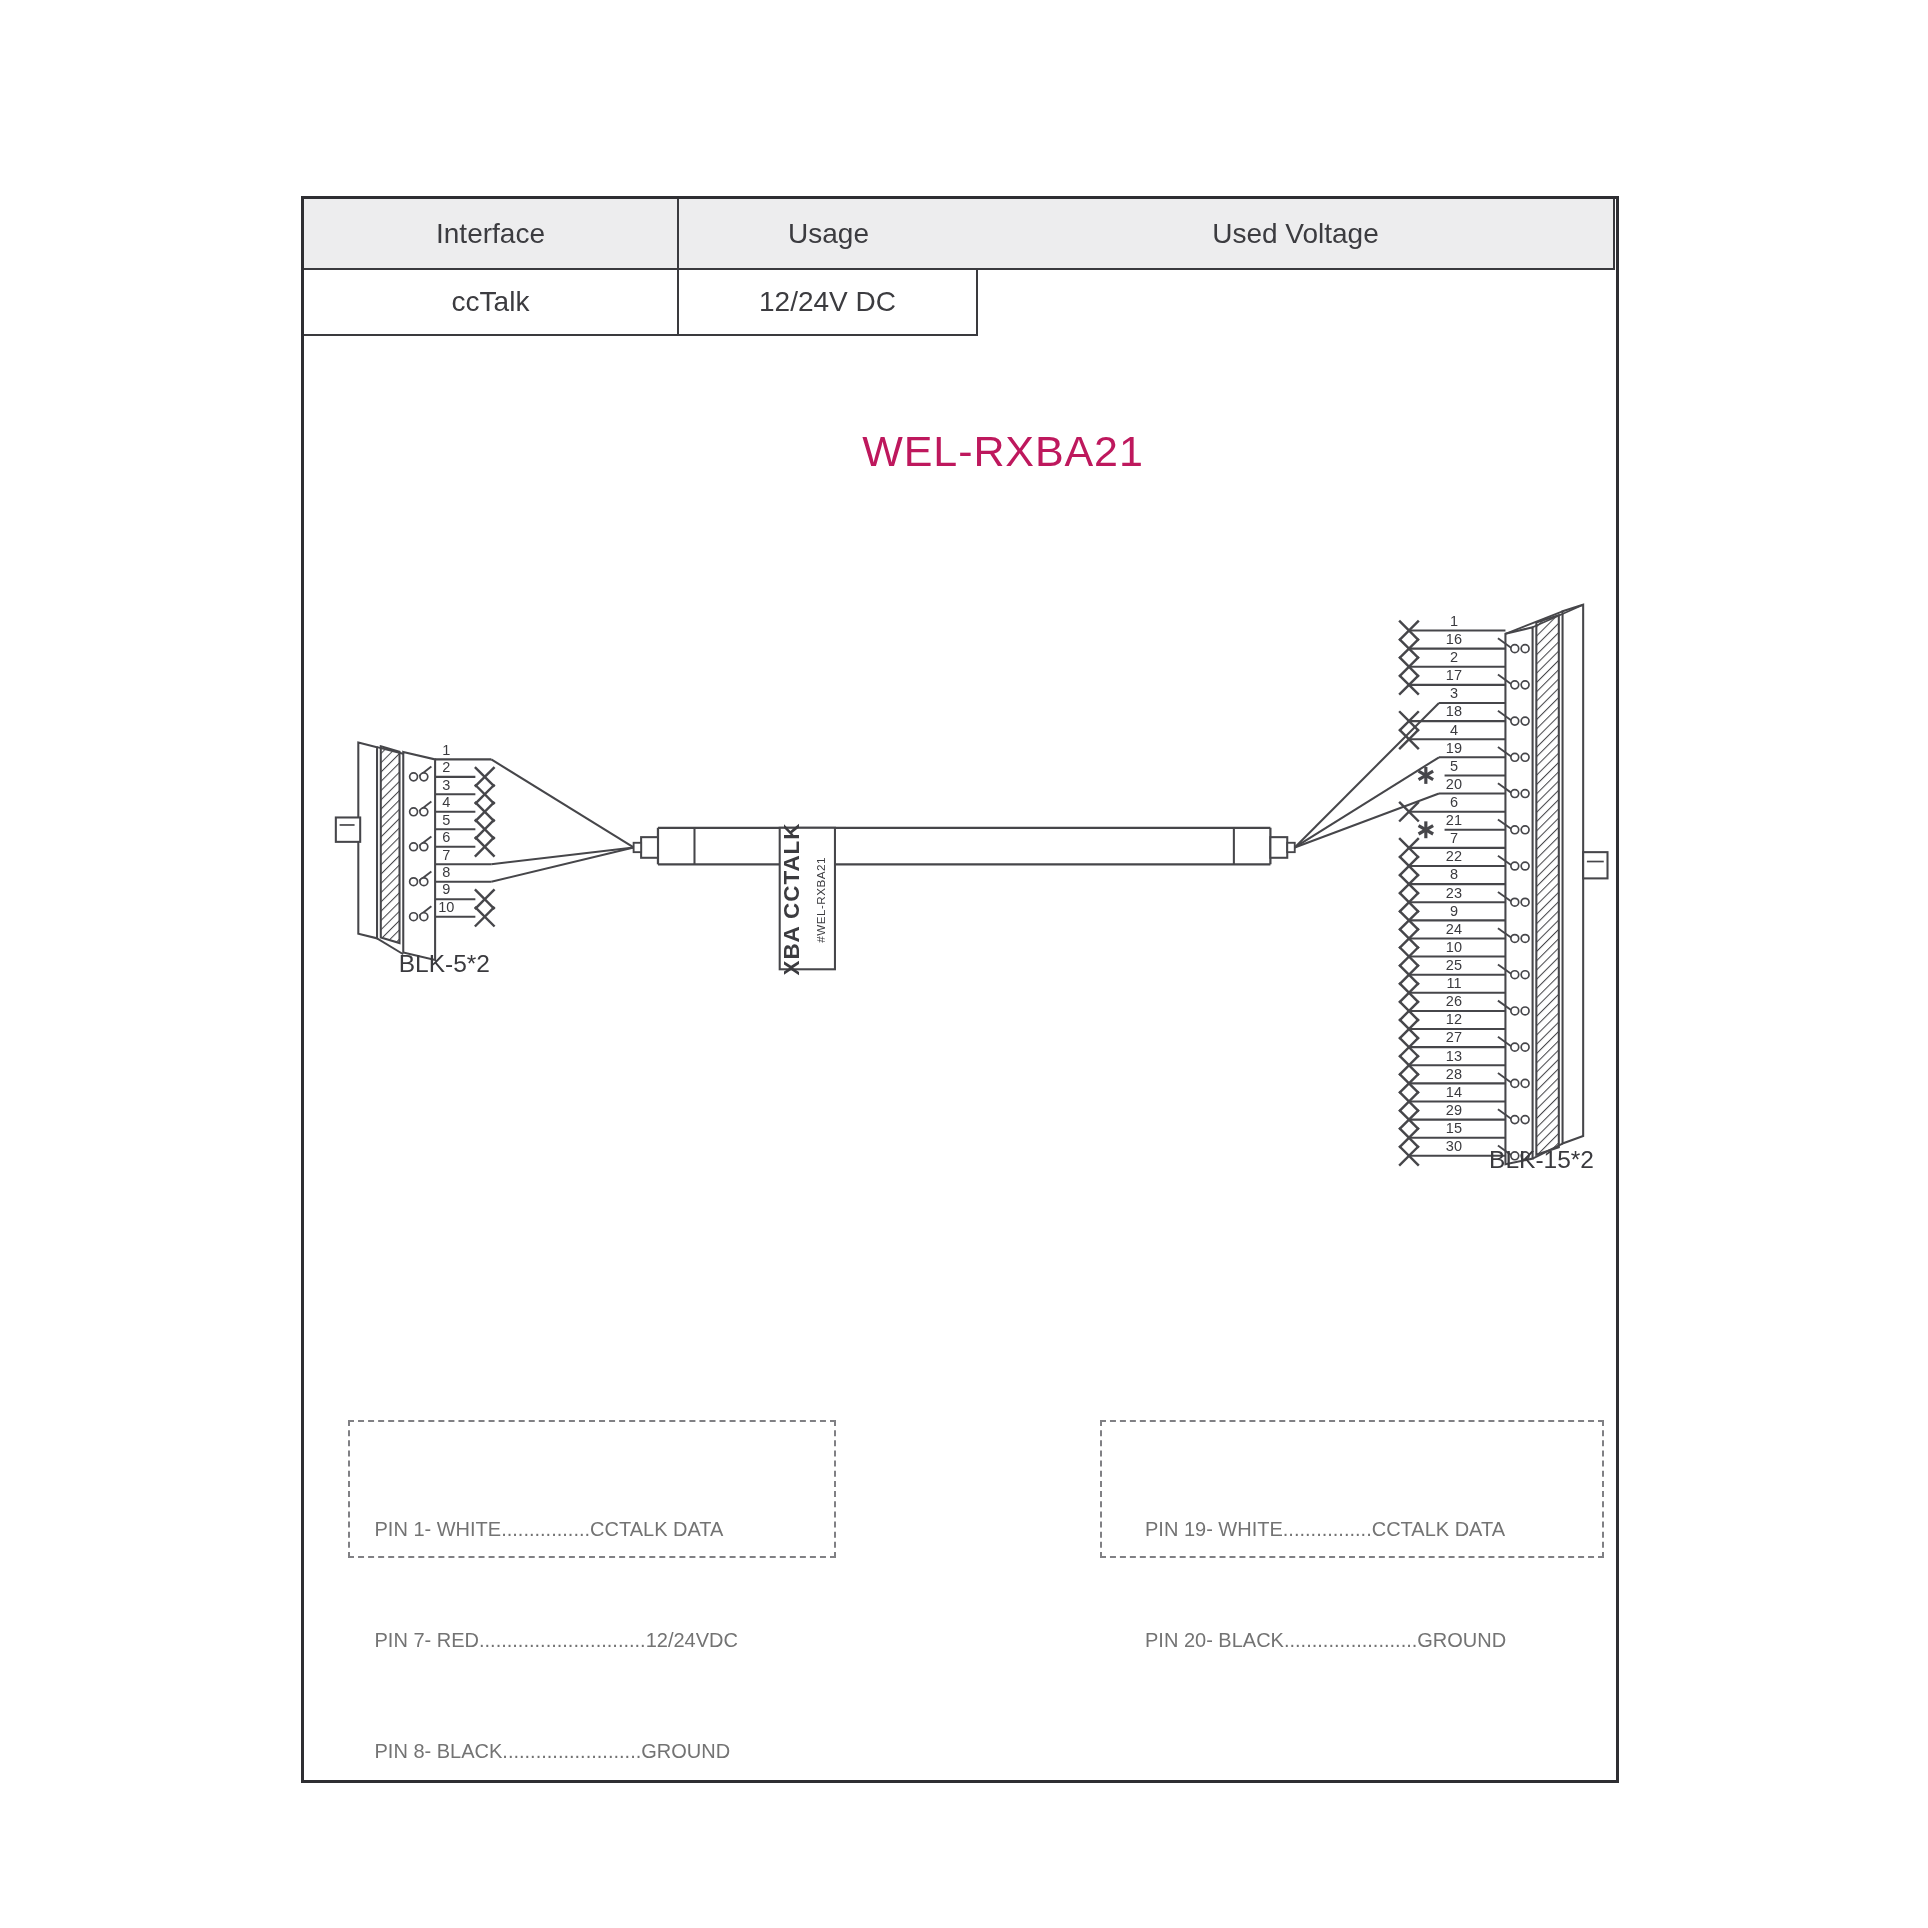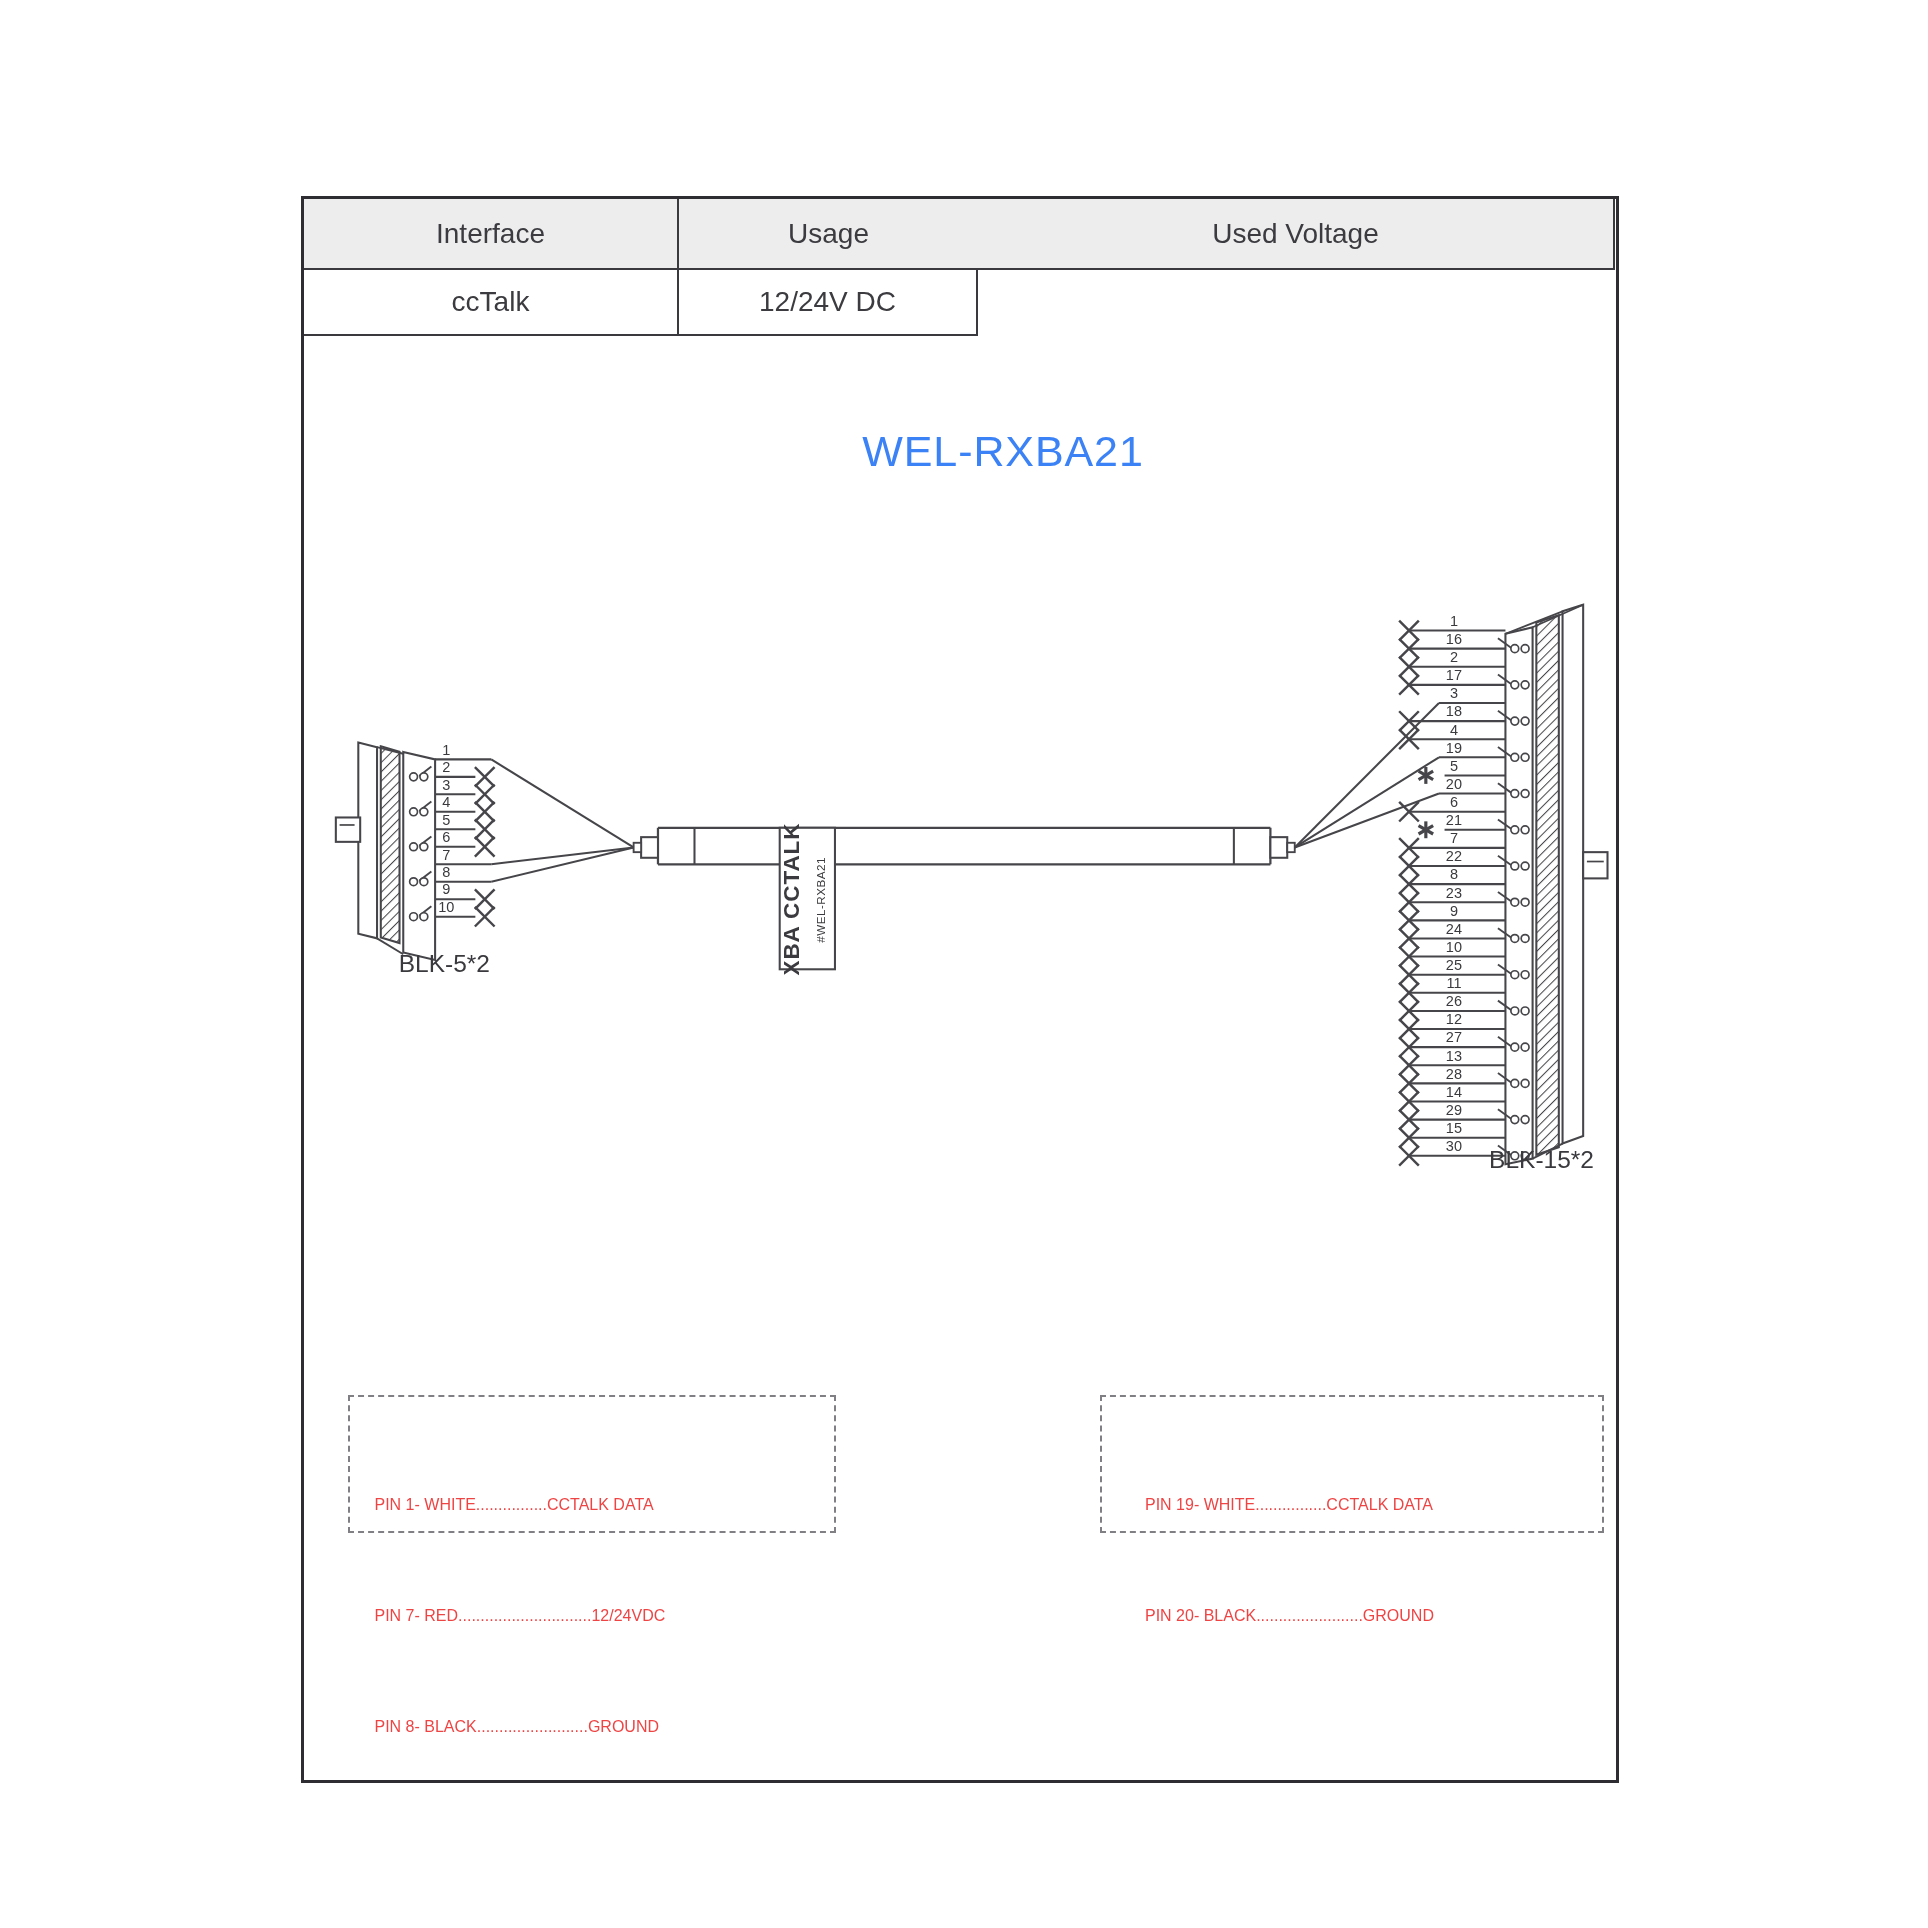--- a/index.html
+++ b/index.html
@@ -9,31 +9,31 @@
          border:3.8px solid #2e2e32;box-sizing:border-box;background:#ffffff;}
   
   .tbl{position:absolute;left:0;top:0;width:1311px;display:grid;
        grid-template-columns:375px 299px 637px;grid-template-rows:71px 66px;}
   .tbl .cell{display:flex;align-items:center;justify-content:center;
        font-size:28px;color:#3c3c40;border-bottom:2.8px solid #3a3a3e;box-sizing:border-box;}
   .tbl .vline{border-right:2.8px solid #3a3a3e;}
   .tbl .th{background:#ededee;}
   
   .title{position:absolute;left:0;top:228px;width:1398px;text-align:center;
-         font-size:43px;letter-spacing:0.9px;color:#3b82f6;}
+         font-size:43px;letter-spacing:0.9px;color:#be185d;}
   
   #diagram{position:absolute;left:0;top:0;width:1311px;height:1579px;}
   
   .blk-label{position:absolute;font-size:24.5px;font-weight:400;color:#3a3a3e;text-align:right;}
   #lbl-left{left:54px;top:751px;width:132px;}
   #lbl-right{left:1102px;top:947px;width:188px;}
   
-  .pinbox{position:absolute;top:1196px;height:138px;border:2.8px dashed #808084;
-          box-sizing:border-box;padding-top:15px;font-size:16px;line-height:37px;
-          color:#ef4444;white-space:pre;}
+  .pinbox{position:absolute;top:1221px;height:138px;border:2.8px dashed #808084;
+          box-sizing:border-box;padding-top:15px;font-size:20px;line-height:37px;
+          color:#737373;white-space:pre;}
   #pinbox-left{left:44px;width:488px;padding-left:24.5px;}
   #pinbox-right{left:796px;width:504px;padding-left:43px;}
 </style>
 </head>
 <body>
 
 <div class="stage">
   <div class="frame">
 
     <div class="tbl">

